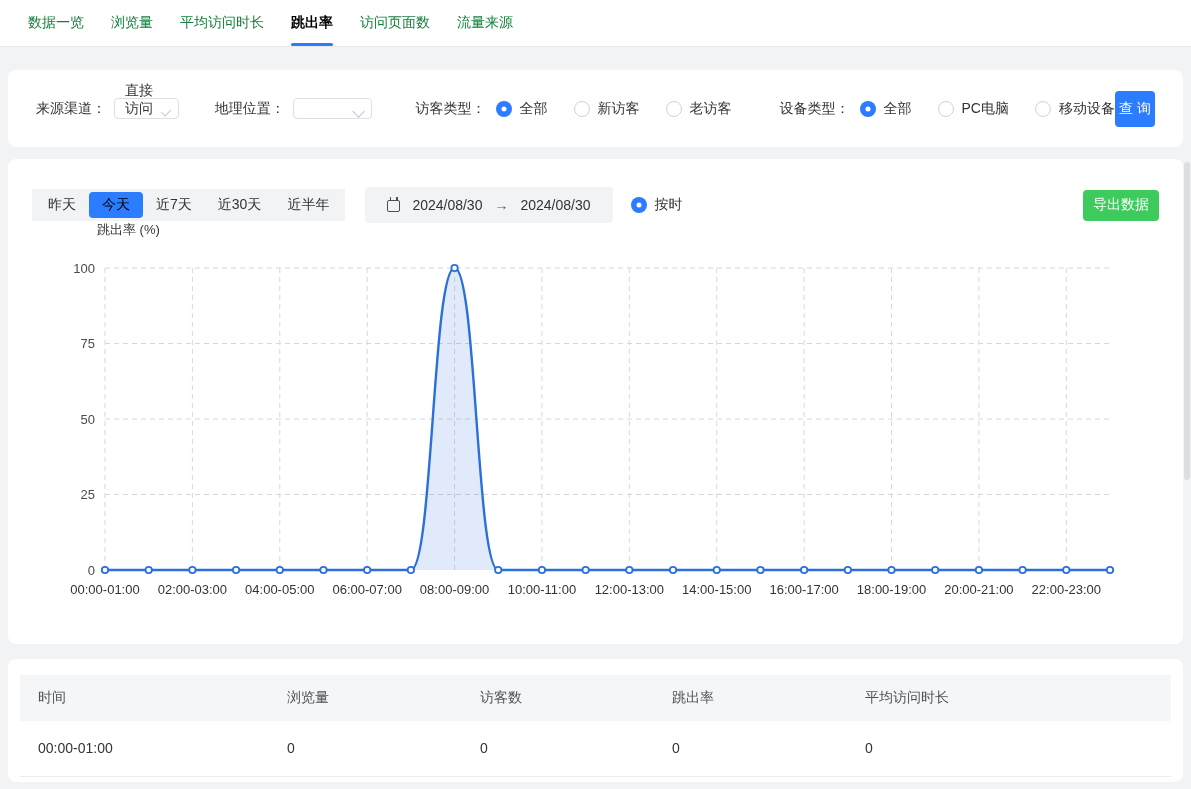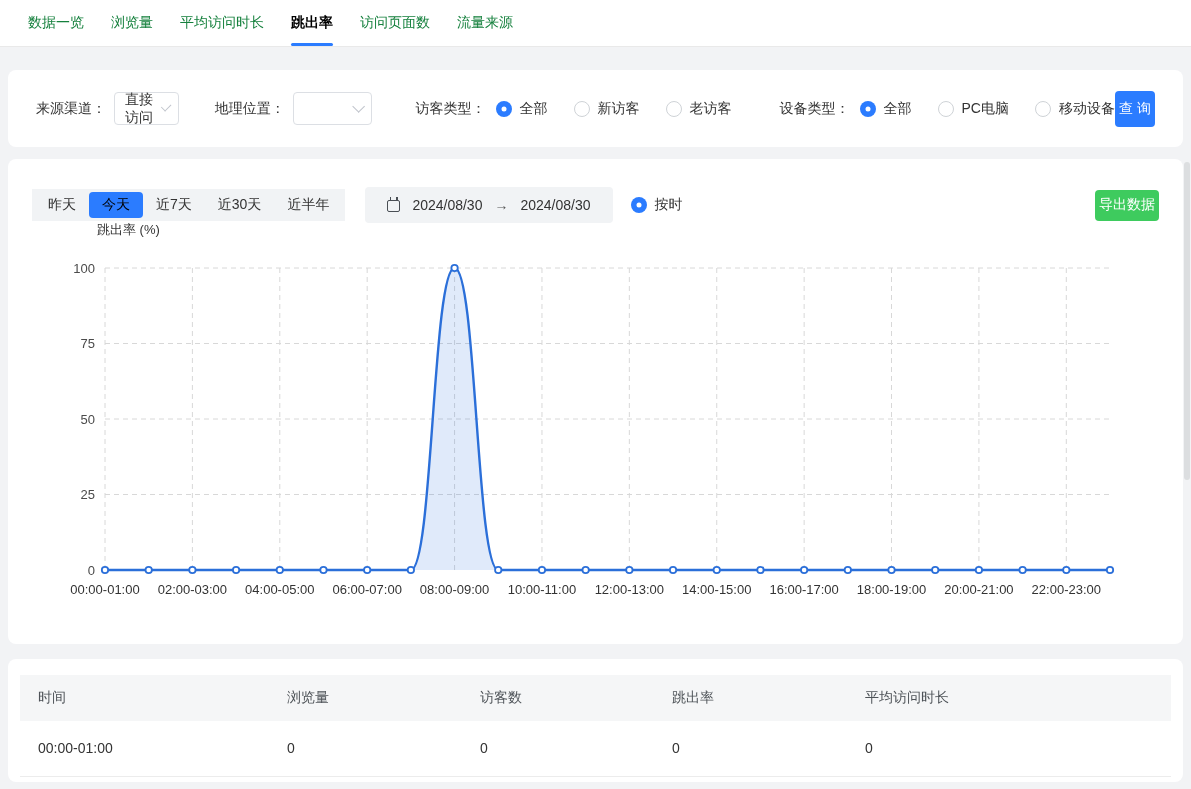--- a/index.html
+++ b/index.html
@@ -14,22 +14,22 @@
   .tab { display:flex; align-items:center; position:relative; color:#15803d;
     cursor:pointer; font-size:14px; }
   .tab.active { font-weight:bold; color:#000; }
   .tab.active::after { content:""; position:absolute; left:0; right:0; bottom:0;
     height:3px; background:#2b7cff; border-radius:2px; }
   
   .card { background:#fff; border-radius:8px; margin:0 8px; position:relative; }
   .filter-card { margin-top:23px; height:77px; display:flex; align-items:center;
     padding:0 28px; }
   .flabel { color:#333; white-space:nowrap; }
-  .select { height:33px; border:1px solid #dcdfe4; border-radius:4px; background:#fff;
-    display:flex; align-items:center; justify-content:space-between;
+  .select { height:21px; border:1px solid #dcdfe4; border-radius:4px; background:#fff;
+    display:flex; align-items:flex-end; justify-content:space-between;
     padding:0 10px; margin-left:8px; cursor:pointer; }
   .select .val { color:#333; }
   .chev { width:9px; height:9px; border-right:1.6px solid #c0c4cc;
     border-bottom:1.6px solid #c0c4cc; transform:rotate(45deg) translateY(-3px); }
   .radio-group { display:flex; align-items:center; gap:26px; margin-left:10px; }
   .radio { display:flex; align-items:center; gap:8px; cursor:pointer; white-space:nowrap; }
   .rdot { width:16px; height:16px; border-radius:50%; border:1px solid #cfd3d7;
     background:#fff; position:relative; flex:0 0 auto; }
   .radio.checked .rdot { border:none; background:#2b7cff; }
   .radio.checked .rdot::after { content:""; position:absolute; width:5px; height:5px;
@@ -48,21 +48,21 @@
   .daterange { background:#f1f3f5; border-radius:4px; height:36px; margin-left:20px;
     display:flex; align-items:center; gap:12px; padding:0 22px; cursor:pointer; }
   .cal { width:13px; height:12px; border:1.6px solid #4a4f55; border-radius:2px;
     position:relative; margin-top:2px; }
   .cal::before, .cal::after { content:""; position:absolute; width:1.6px; height:4px;
     background:#4a4f55; top:-4px; }
   .cal::before { left:1.5px; } .cal::after { right:1.5px; }
   .arrow { color:#555; font-size:14px; }
   .granularity { margin-left:18px; }
   .btn-export { background:#3ecb5e; color:#fff; border:none; border-radius:4px;
-    height:31px; padding:0 4px; font-size:14px; cursor:pointer; margin-left:auto;
+    height:31px; padding:0 10px; font-size:14px; cursor:pointer; margin-left:auto;
     font-family:inherit; }
   
   .chart-wrap { position:absolute; left:0; top:0; width:1175px; height:485px;
     pointer-events:none; }
   .ylabel { position:absolute; left:89px; top:62px; font-size:13px; color:#333; }
   svg text { font-family:"Liberation Sans","DejaVu Sans",sans-serif; }
   .grid { stroke:#d8d8d8; stroke-width:1; stroke-dasharray:5 4; fill:none; }
   .ytick { font-size:13px; fill:#4b4b4b; text-anchor:end; }
   .xtick { font-size:13px; fill:#333; text-anchor:middle; }
   .area { fill:rgba(45,115,224,0.15); stroke:none; }

